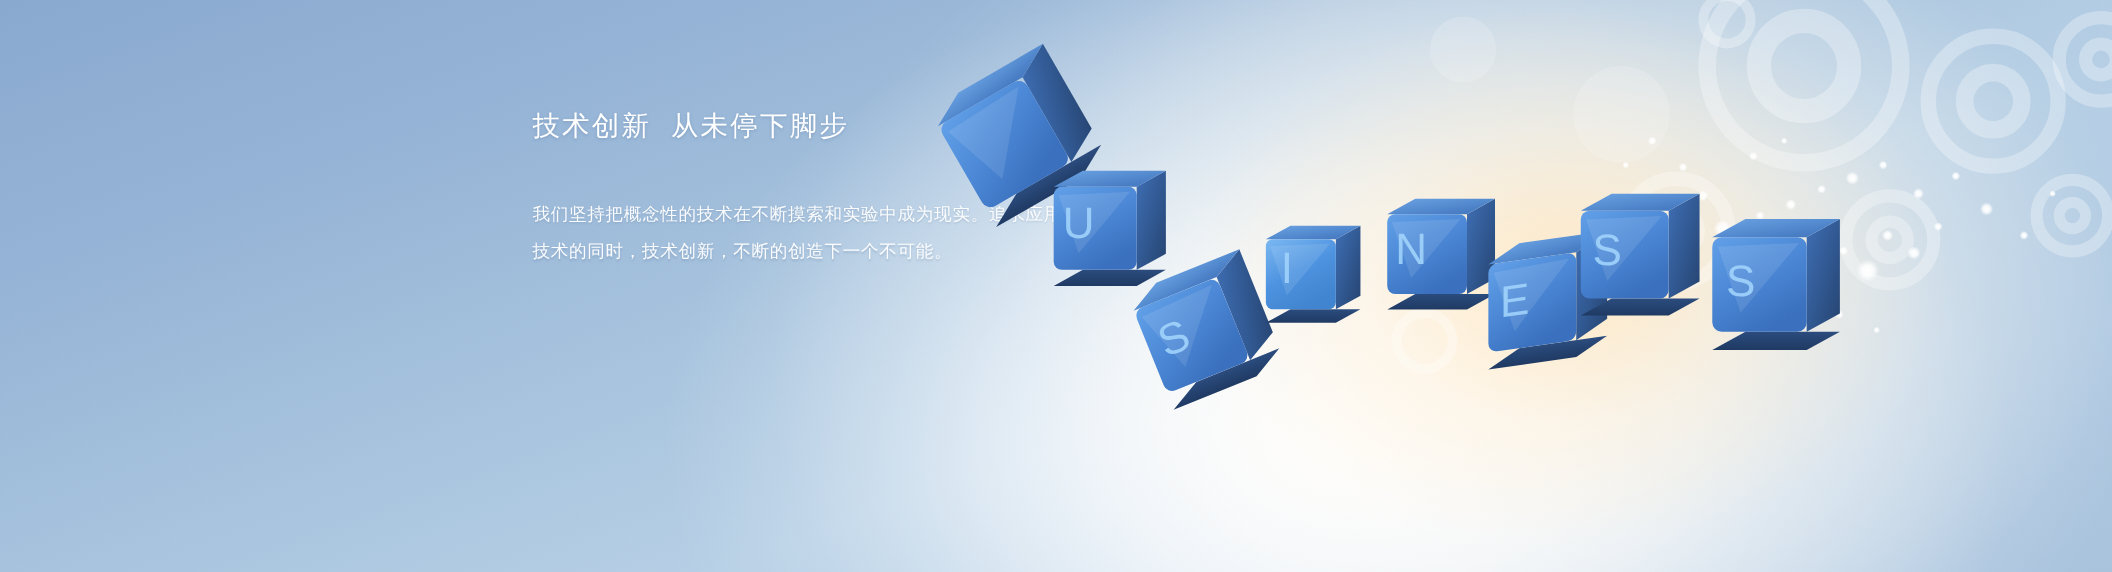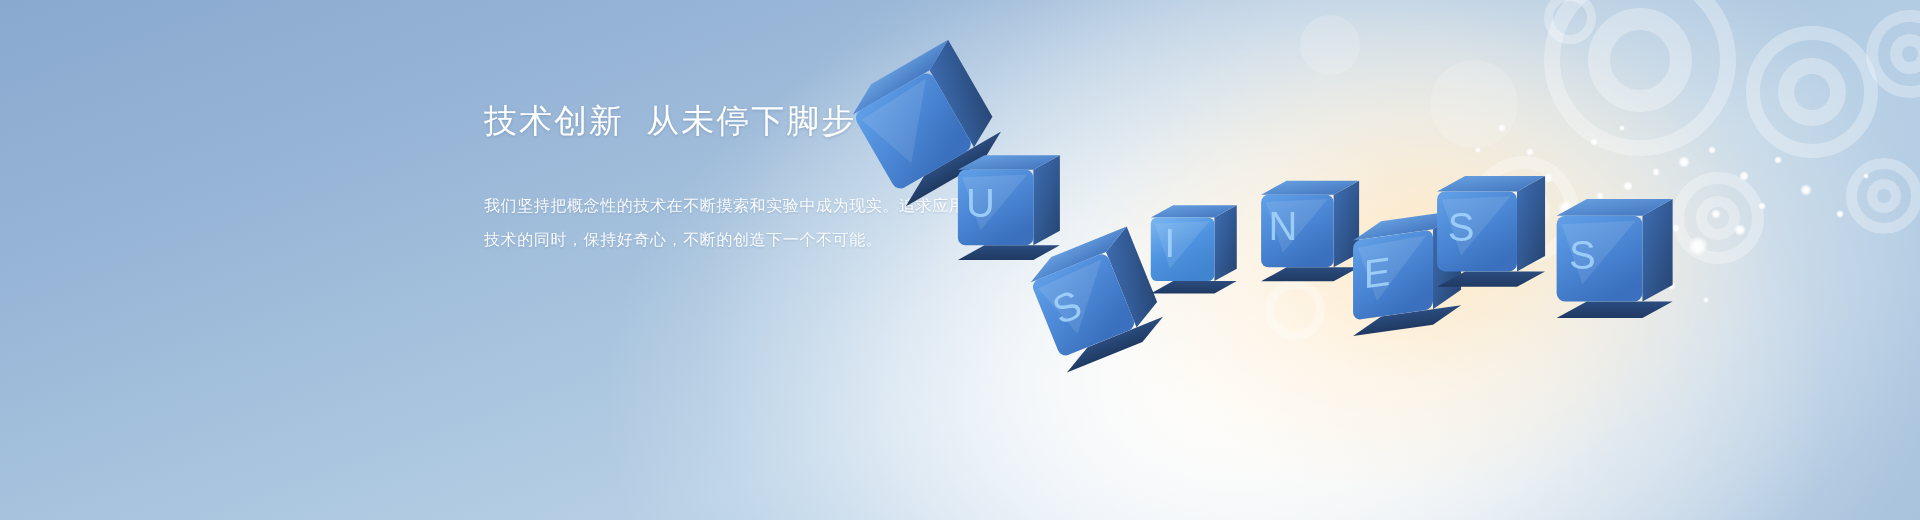--- a/index.html
+++ b/index.html
@@ -31,21 +31,21 @@
   
   .sparks { position:absolute; inset:0; pointer-events:none; }
   .spark {
     position:absolute; border-radius:50%;
     background:radial-gradient(circle, #ffffff 0%, rgba(255,255,255,0.85) 35%, rgba(255,255,255,0) 72%);
   }
 
   
   .copy { position:absolute; left:484px; top:100px; width:620px; }
   .headline {
-    font-size:33px; line-height:1.25; color:#ffffff;
+    font-size:25px; line-height:1.25; color:#ffffff;
     letter-spacing:2px; font-weight:400; white-space:pre;
     text-shadow:0 1px 3px rgba(60,90,130,0.28);
   }
   .subcopy {
     margin-top:48px; font-size:16px; line-height:2.1;
     color:rgba(255,255,255,0.95); letter-spacing:0.6px;
     text-shadow:0 1px 2px rgba(60,90,130,0.22);
   }
   .subcopy div { white-space:pre; }
 
@@ -370,17 +370,17 @@
             <text class="glyph" x="48.372" y="84.8888" text-anchor="middle" font-size="36.0528">S</text>
           </g>
         </svg>
       </div>
     </div>
 
   <div class="copy">
     <div class="headline">技术创新  从未停下脚步</div>
     <div class="subcopy">
       <div>我们坚持把概念性的技术在不断摸索和实验中成为现实。追求应用稳定尖端</div>
-      <div>技术的同时，保持好奇心，不断的创造下一个不可能。</div>
+      <div>技术的同时，技术创新，不断的创造下一个不可能。</div>
     </div>
   </div>
 
 </div>
 
 </body></html>

